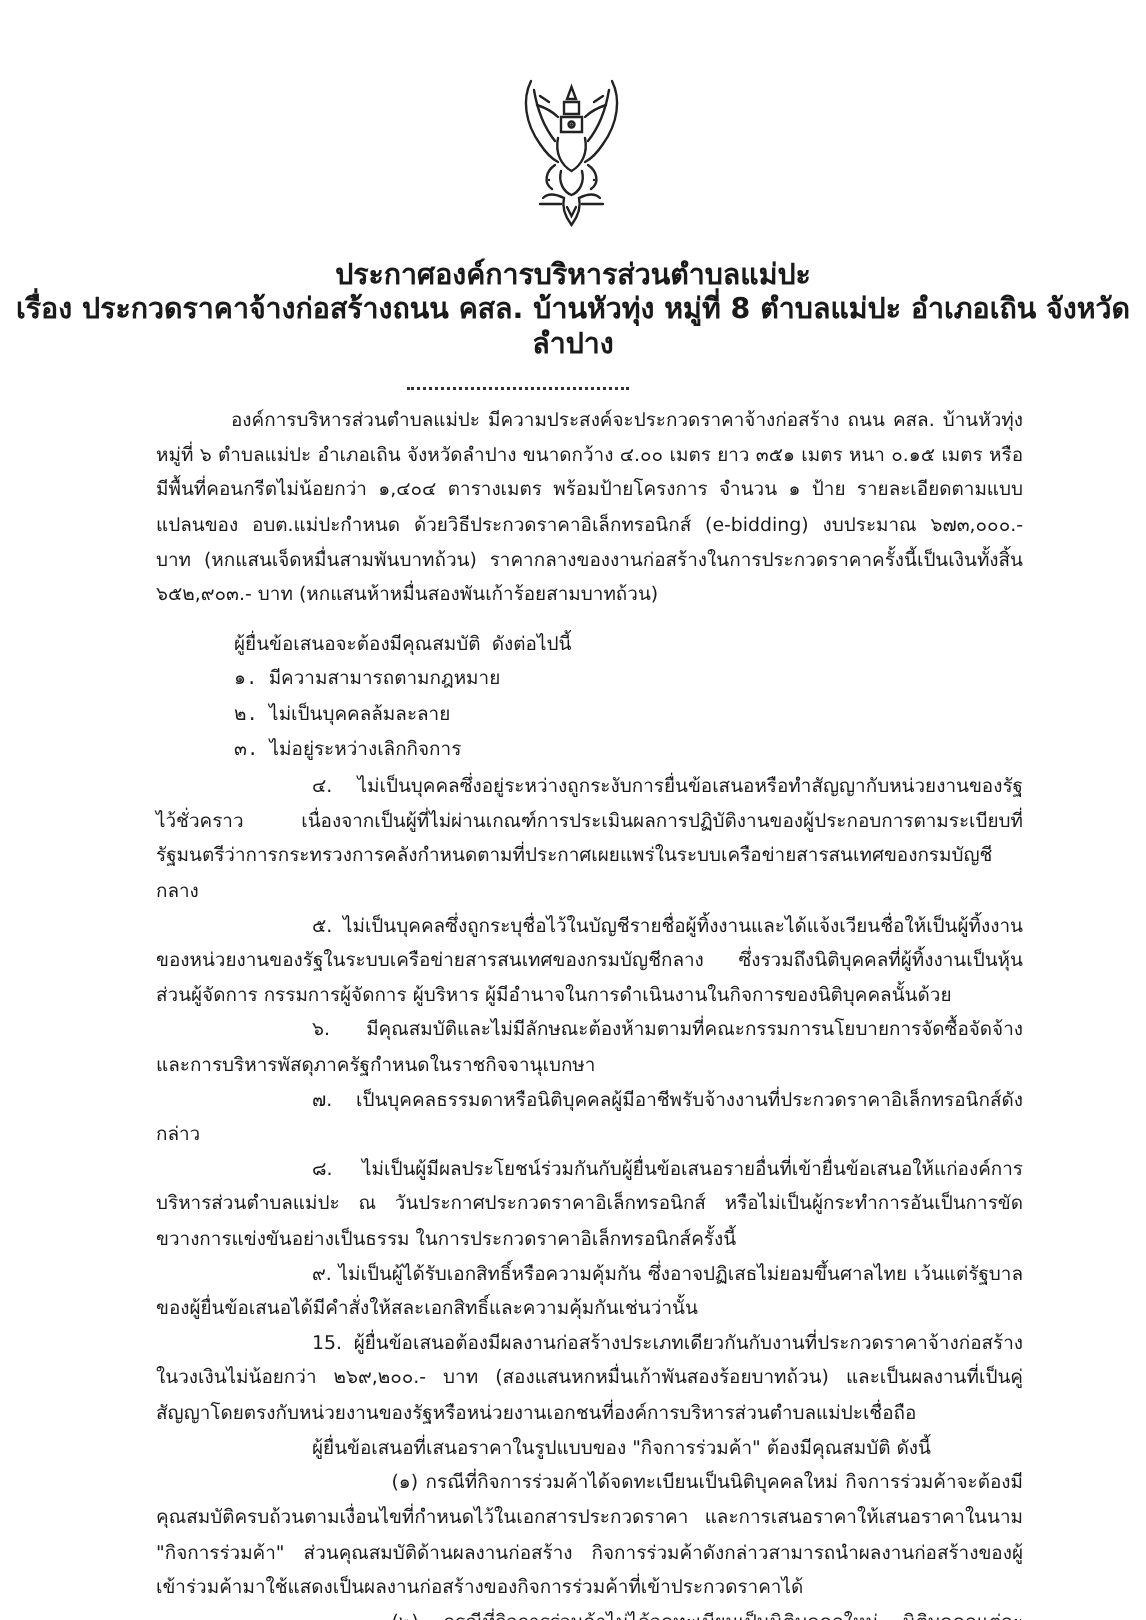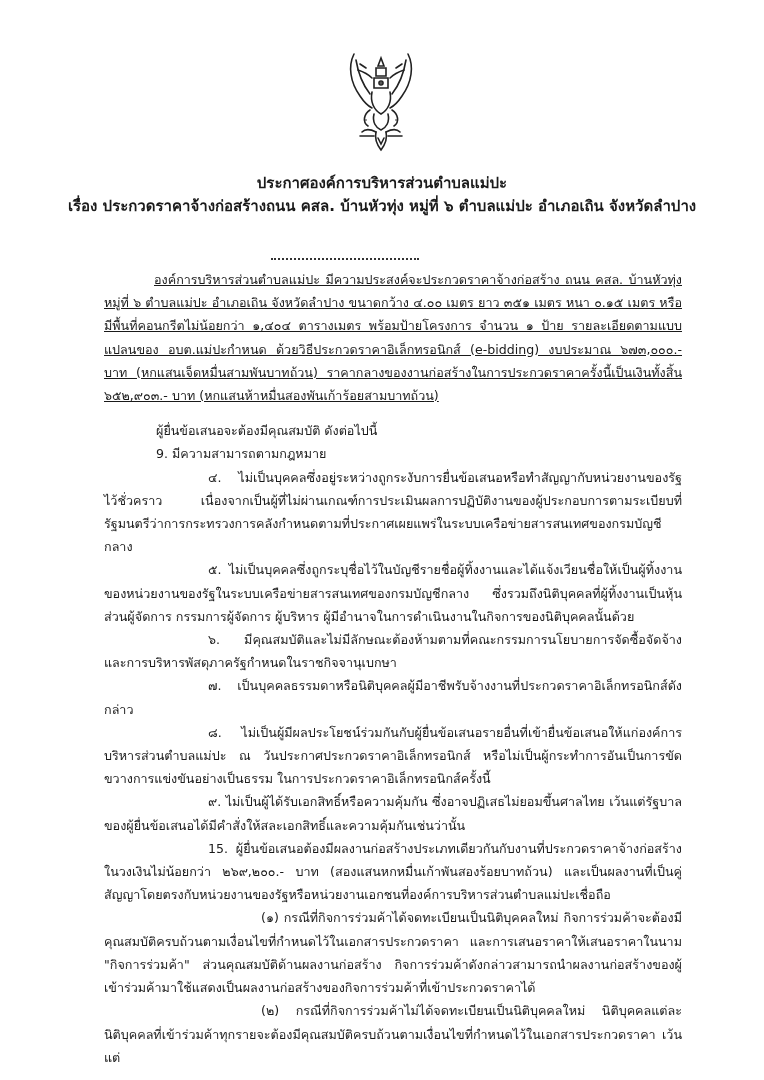--- a/index.html
+++ b/index.html
@@ -7,33 +7,33 @@
     width: 764px; height: 1080px; overflow: hidden; position: relative;
     font-family: "DejaVu Sans", "Liberation Sans", sans-serif;
     color: #1a1a1a;
   }
   .emblem {
     position: absolute; left: 348px; top: 52px; width: 66px; height: 102px;
   }
   .emblem svg { width: 100%; height: 100%; }
   .title-block {
     position: absolute; left: 0; right: 0; top: 172px; text-align: center;
-    font-weight: bold; font-size: 15px; line-height: 23px;
+    font-weight: bold; font-size: 19px; line-height: 23px;
   }
   .sep {
     position: absolute; left: 271px; top: 258px; width: 148px; height: 0;
     border-top: 2px dotted #333;
   }
   .body-text {
     position: absolute; left: 104px; width: 578px; font-size: 12.6px;
     line-height: 23.2px; text-align: justify;
   }
   .para { margin: 0; }
-  .indent1 { text-indent: 50px; text-decoration: underline; }
-  .indent-list { padding-left: 52px; }
+  .indent1 { text-indent: 50px; }
+  .indent-list { padding-left: 52px; font-family: Liberation Mono, monospace; }
   .indent2 { text-indent: 104px; }
   .indent3 { text-indent: 157px; }
   .gap { height: 12px; }
   .line { display: block; }
 </style>
 </head>
 <body>
 
 <div class="emblem">
   <svg viewBox="0 0 66 102" xmlns="http://www.w3.org/2000/svg">
@@ -64,35 +64,38 @@
     <g fill="#222">
       <circle cx="33" cy="31" r="1"></circle>
       <circle cx="18" cy="68" r="0.8"></circle>
         <circle cx="48" cy="68" r="0.8"></circle>
     </g>
   </svg>
 </div>
 
 <div class="title-block">
   <span class="line">ประกาศองค์การบริหารส่วนตำบลแม่ปะ</span>
-  <span class="line">เรื่อง  ประกวดราคาจ้างก่อสร้างถนน คสล. บ้านหัวทุ่ง  หมู่ที่ ๖ ตำบลแม่ปะ  อำเภอเถิน  จังหวัดลำปาง</span>
+  <span class="line">เรื่อง  ประกวดราคาจ้างก่อสร้างถนน คสล. บ้านหัวทุ่ง  หมู่ที่ 8 ตำบลแม่ปะ  อำเภอเถิน  จังหวัดลำปาง</span>
 </div>
 
 <div class="sep"></div>
 
 <div class="body-text" style="top:268px;">
   <p class="para indent1">องค์การบริหารส่วนตำบลแม่ปะ  มีความประสงค์จะประกวดราคาจ้างก่อสร้าง ถนน คสล. บ้านหัวทุ่ง  หมู่ที่ ๖ ตำบลแม่ปะ  อำเภอเถิน  จังหวัดลำปาง ขนาดกว้าง  ๔.๐๐  เมตร  ยาว  ๓๕๑  เมตร  หนา ๐.๑๕  เมตร  หรือมีพื้นที่คอนกรีตไม่น้อยกว่า ๑,๔๐๔  ตารางเมตร  พร้อมป้ายโครงการ จำนวน  ๑  ป้าย รายละเอียดตามแบบแปลนของ อบต.แม่ปะกำหนด  ด้วยวิธีประกวดราคาอิเล็กทรอนิกส์ (e-bidding) งบประมาณ  ๖๗๓,๐๐๐.-  บาท (หกแสนเจ็ดหมื่นสามพันบาทถ้วน)  ราคากลางของงานก่อสร้างในการประกวดราคาครั้งนี้เป็นเงินทั้งสิ้น ๖๕๒,๙๐๓.-  บาท (หกแสนห้าหมื่นสองพันเก้าร้อยสามบาทถ้วน)</p>
 
   <div class="gap"></div>
 
   <p class="para indent-list">ผู้ยื่นข้อเสนอจะต้องมีคุณสมบัติ ดังต่อไปนี้</p>
-  <p class="para indent-list">9. มีความสามารถตามกฎหมาย</p>
+  <p class="para indent-list">๑. มีความสามารถตามกฎหมาย</p>
+  <p class="para indent-list">๒. ไม่เป็นบุคคลล้มละลาย</p>
+  <p class="para indent-list">๓. ไม่อยู่ระหว่างเลิกกิจการ</p>
   <p class="para indent2">๔. ไม่เป็นบุคคลซึ่งอยู่ระหว่างถูกระงับการยื่นข้อเสนอหรือทำสัญญากับหน่วยงานของรัฐไว้ชั่วคราว เนื่องจากเป็นผู้ที่ไม่ผ่านเกณฑ์การประเมินผลการปฏิบัติงานของผู้ประกอบการตามระเบียบที่รัฐมนตรีว่าการกระทรวงการคลังกำหนดตามที่ประกาศเผยแพร่ในระบบเครือข่ายสารสนเทศของกรมบัญชีกลาง</p>
   <p class="para indent2">๕. ไม่เป็นบุคคลซึ่งถูกระบุชื่อไว้ในบัญชีรายชื่อผู้ทิ้งงานและได้แจ้งเวียนชื่อให้เป็นผู้ทิ้งงานของหน่วยงานของรัฐในระบบเครือข่ายสารสนเทศของกรมบัญชีกลาง ซึ่งรวมถึงนิติบุคคลที่ผู้ทิ้งงานเป็นหุ้นส่วนผู้จัดการ กรรมการผู้จัดการ ผู้บริหาร ผู้มีอำนาจในการดำเนินงานในกิจการของนิติบุคคลนั้นด้วย</p>
   <p class="para indent2">๖. มีคุณสมบัติและไม่มีลักษณะต้องห้ามตามที่คณะกรรมการนโยบายการจัดซื้อจัดจ้างและการบริหารพัสดุภาครัฐกำหนดในราชกิจจานุเบกษา</p>
   <p class="para indent2">๗. เป็นบุคคลธรรมดาหรือนิติบุคคลผู้มีอาชีพรับจ้างงานที่ประกวดราคาอิเล็กทรอนิกส์ดังกล่าว</p>
   <p class="para indent2">๘. ไม่เป็นผู้มีผลประโยชน์ร่วมกันกับผู้ยื่นข้อเสนอรายอื่นที่เข้ายื่นข้อเสนอให้แก่องค์การบริหารส่วนตำบลแม่ปะ ณ วันประกาศประกวดราคาอิเล็กทรอนิกส์ หรือไม่เป็นผู้กระทำการอันเป็นการขัดขวางการแข่งขันอย่างเป็นธรรม ในการประกวดราคาอิเล็กทรอนิกส์ครั้งนี้</p>
   <p class="para indent2">๙. ไม่เป็นผู้ได้รับเอกสิทธิ์หรือความคุ้มกัน ซึ่งอาจปฏิเสธไม่ยอมขึ้นศาลไทย เว้นแต่รัฐบาลของผู้ยื่นข้อเสนอได้มีคำสั่งให้สละเอกสิทธิ์และความคุ้มกันเช่นว่านั้น</p>
   <p class="para indent2">15. ผู้ยื่นข้อเสนอต้องมีผลงานก่อสร้างประเภทเดียวกันกับงานที่ประกวดราคาจ้างก่อสร้างในวงเงินไม่น้อยกว่า  ๒๖๙,๒๐๐.-  บาท (สองแสนหกหมื่นเก้าพันสองร้อยบาทถ้วน) และเป็นผลงานที่เป็นคู่สัญญาโดยตรงกับหน่วยงานของรัฐหรือหน่วยงานเอกชนที่องค์การบริหารส่วนตำบลแม่ปะเชื่อถือ</p>
 
+  <p class="para indent2">ผู้ยื่นข้อเสนอที่เสนอราคาในรูปแบบของ "กิจการร่วมค้า" ต้องมีคุณสมบัติ ดังนี้</p>
   <p class="para indent3">(๑)  กรณีที่กิจการร่วมค้าได้จดทะเบียนเป็นนิติบุคคลใหม่ กิจการร่วมค้าจะต้องมีคุณสมบัติครบถ้วนตามเงื่อนไขที่กำหนดไว้ในเอกสารประกวดราคา และการเสนอราคาให้เสนอราคาในนาม "กิจการร่วมค้า" ส่วนคุณสมบัติด้านผลงานก่อสร้าง กิจการร่วมค้าดังกล่าวสามารถนำผลงานก่อสร้างของผู้เข้าร่วมค้ามาใช้แสดงเป็นผลงานก่อสร้างของกิจการร่วมค้าที่เข้าประกวดราคาได้</p>
   <p class="para indent3">(๒)  กรณีที่กิจการร่วมค้าไม่ได้จดทะเบียนเป็นนิติบุคคลใหม่ นิติบุคคลแต่ละนิติบุคคลที่เข้าร่วมค้าทุกรายจะต้องมีคุณสมบัติครบถ้วนตามเงื่อนไขที่กำหนดไว้ในเอกสารประกวดราคา เว้นแต่</p>
 </div>
 
 </body></html>

